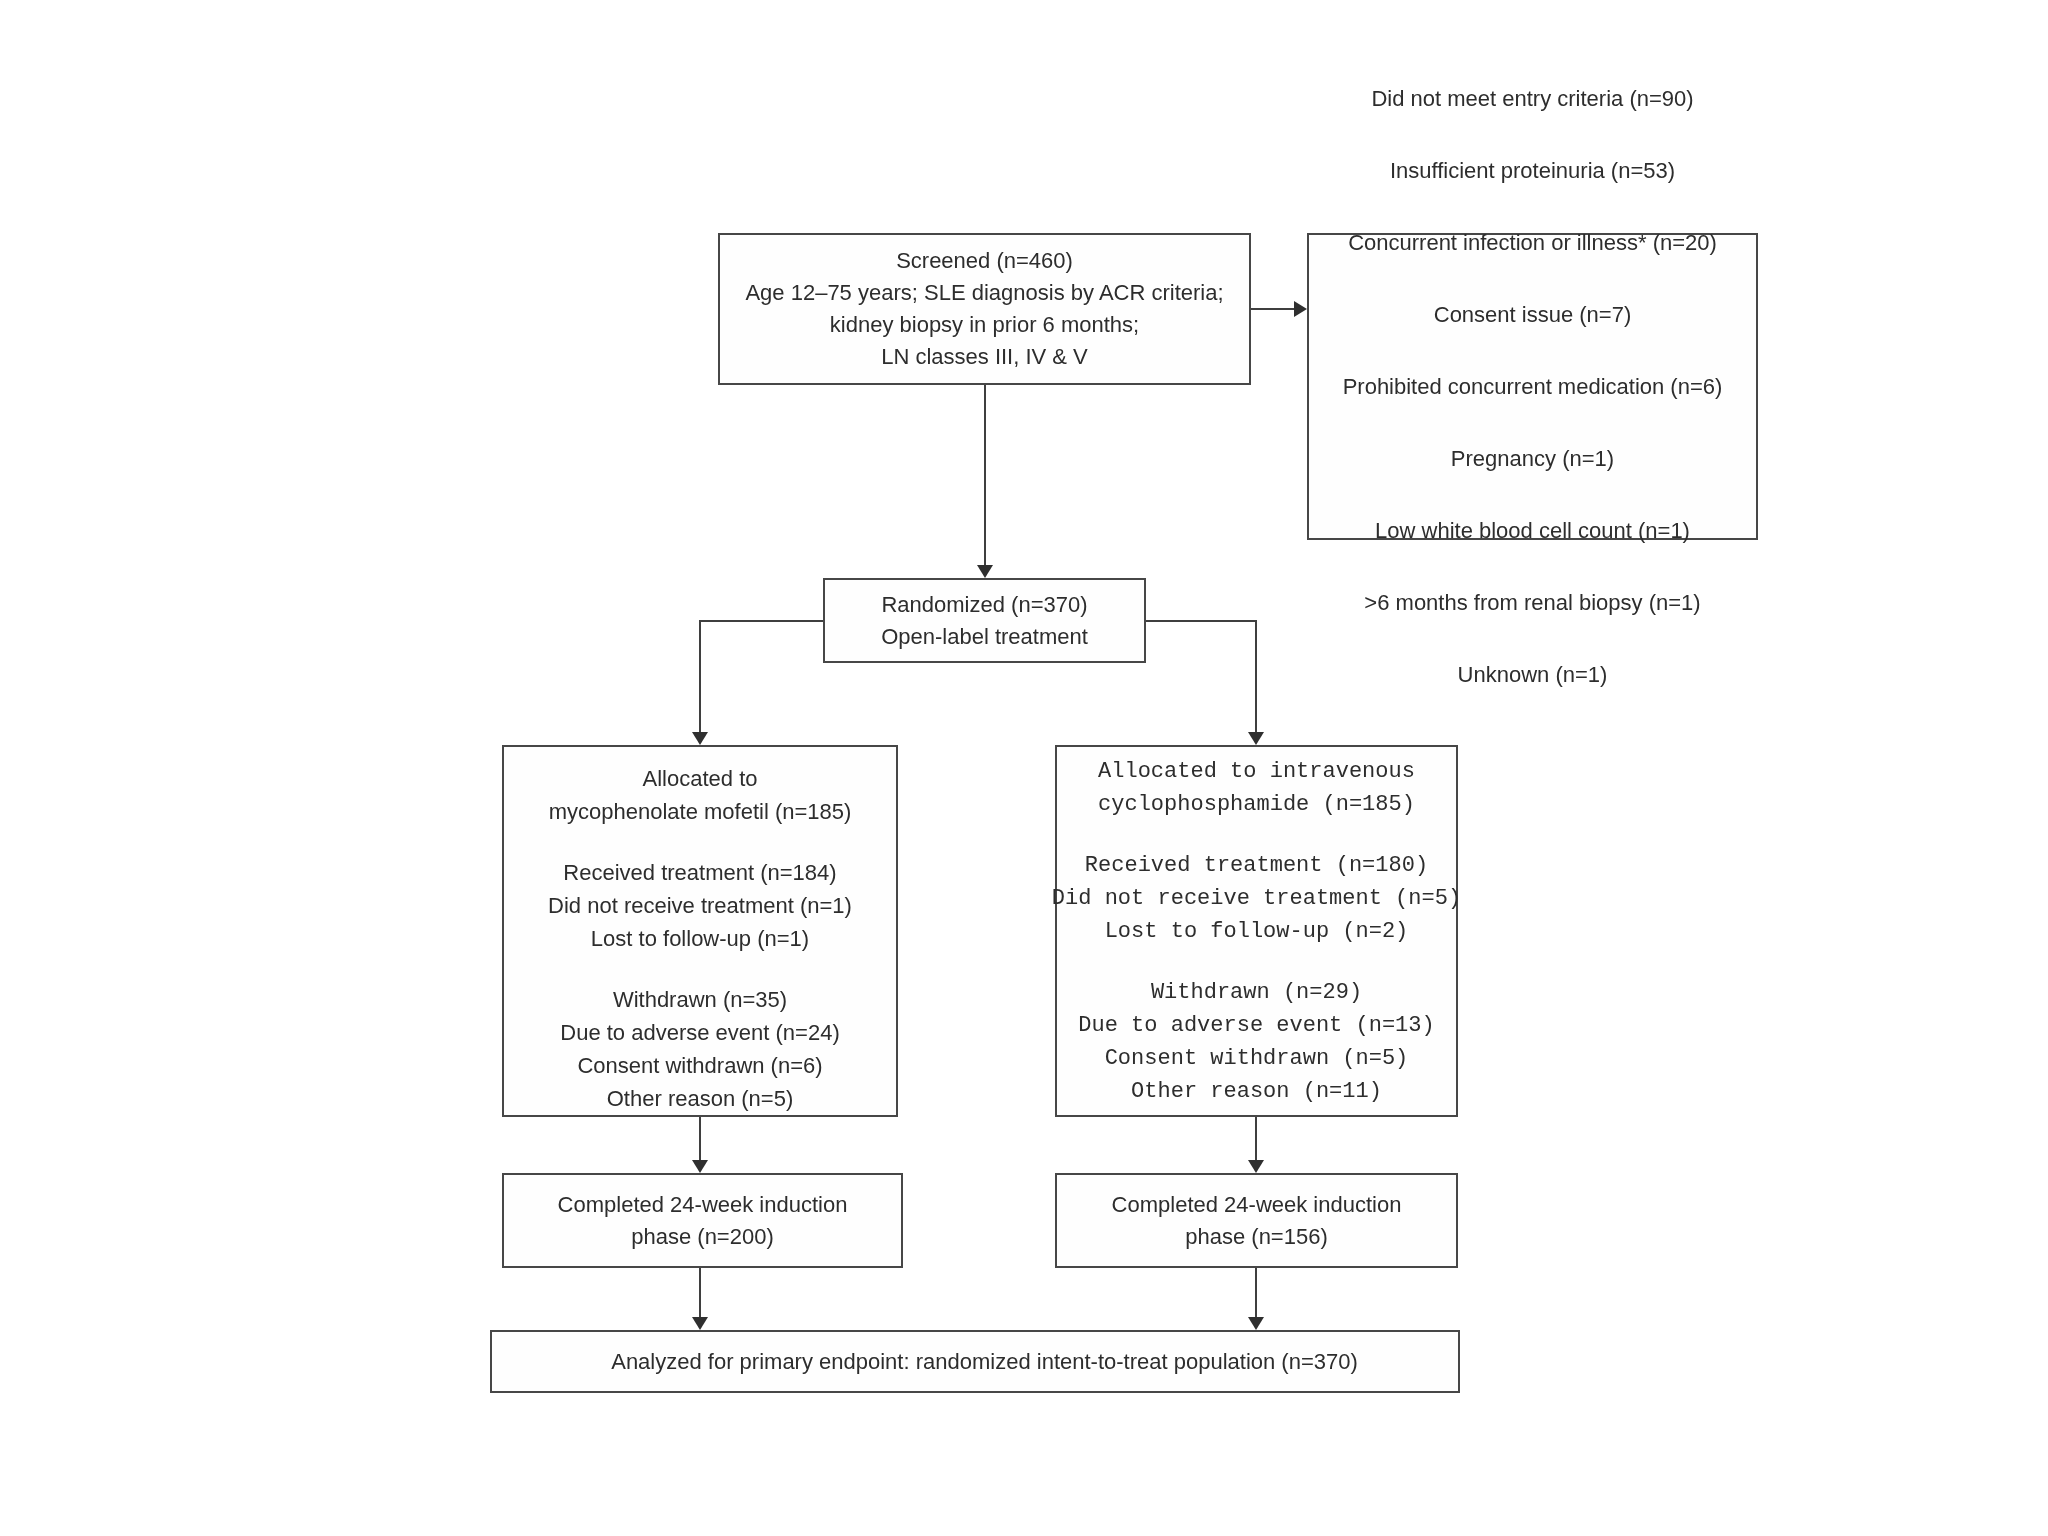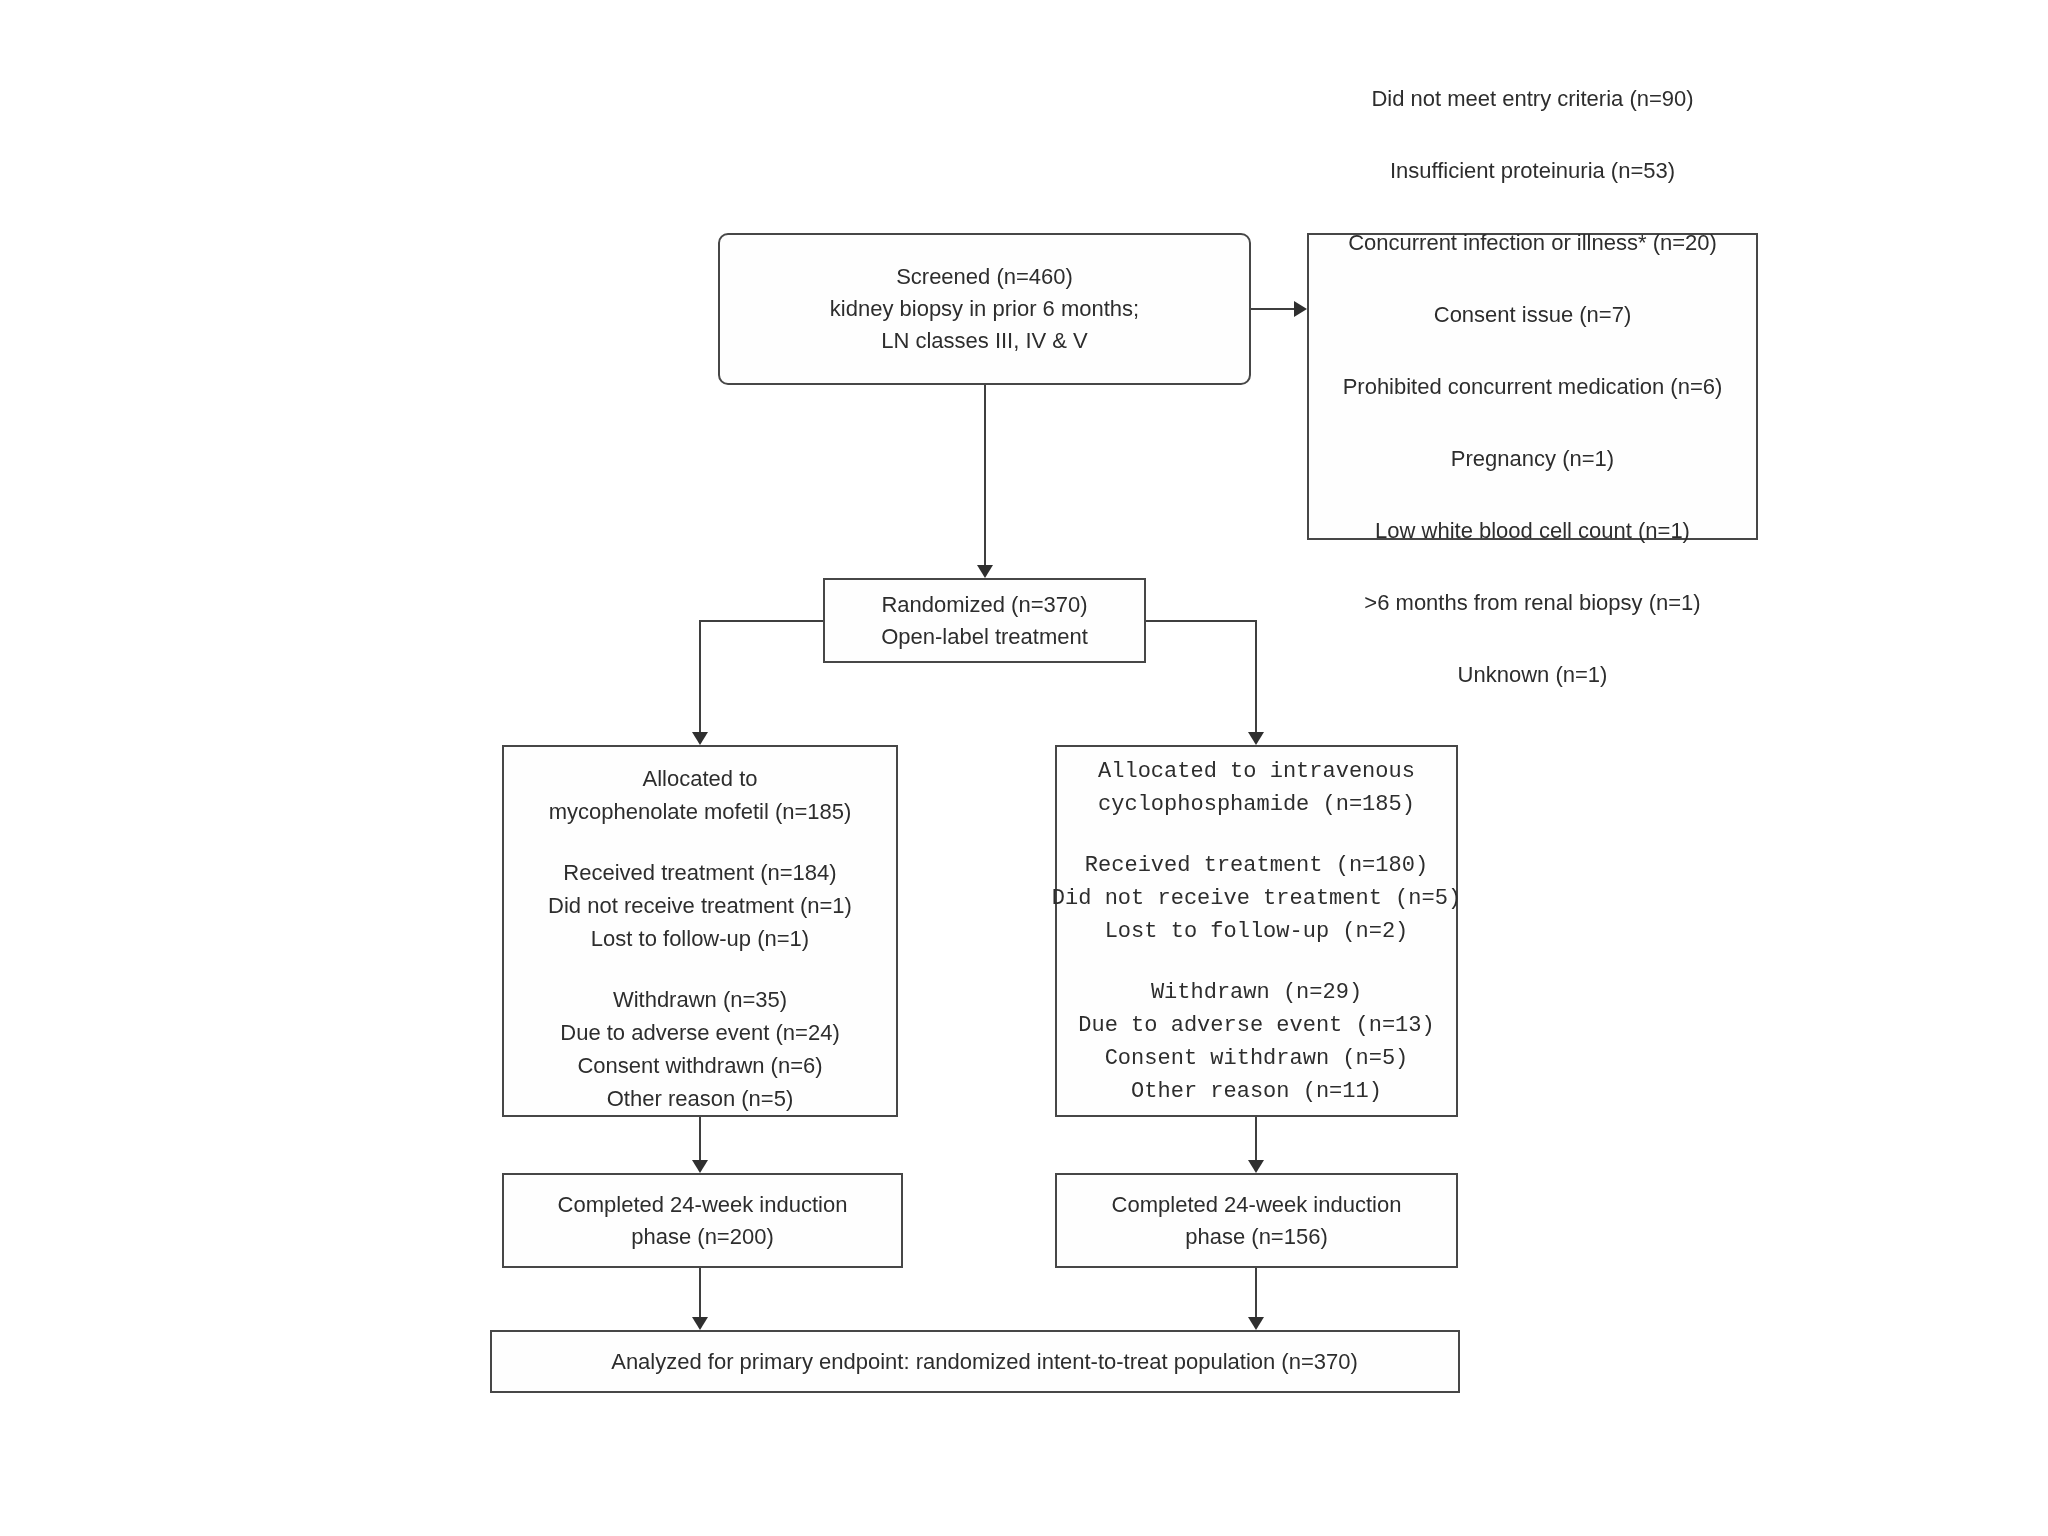--- a/index.html
+++ b/index.html
@@ -50,22 +50,23 @@
     border-top: 8px solid transparent;
     border-bottom: 8px solid transparent;
     border-left: 13px solid #2f2f2f;
   }
 </style>
 </head>
 <body>
 
 <div id="canvas">
 
-  <div class="box" style="left:718px; top:233px; width:533px; height:152px;border-radius:10px;">
+  <div class="box" style="left:718px; top:233px; width:533px; height:152px;">
     <div class="line">Screened (n=460)</div>
+    <div class="line">Age 12–75 years; SLE diagnosis by ACR criteria;</div>
     <div class="line">kidney biopsy in prior 6 months;</div>
     <div class="line">LN classes III, IV &amp; V</div>
   </div>
 
   <div class="box" style="left:1307px; top:233px; width:451px; height:307px;gap:40px;">
     <div class="line">Did not meet entry criteria (n=90)</div>
     <div class="line">Insufficient proteinuria (n=53)</div>
     <div class="line">Concurrent infection or illness* (n=20)</div>
     <div class="line">Consent issue (n=7)</div>
     <div class="line">Prohibited concurrent medication (n=6)</div>

